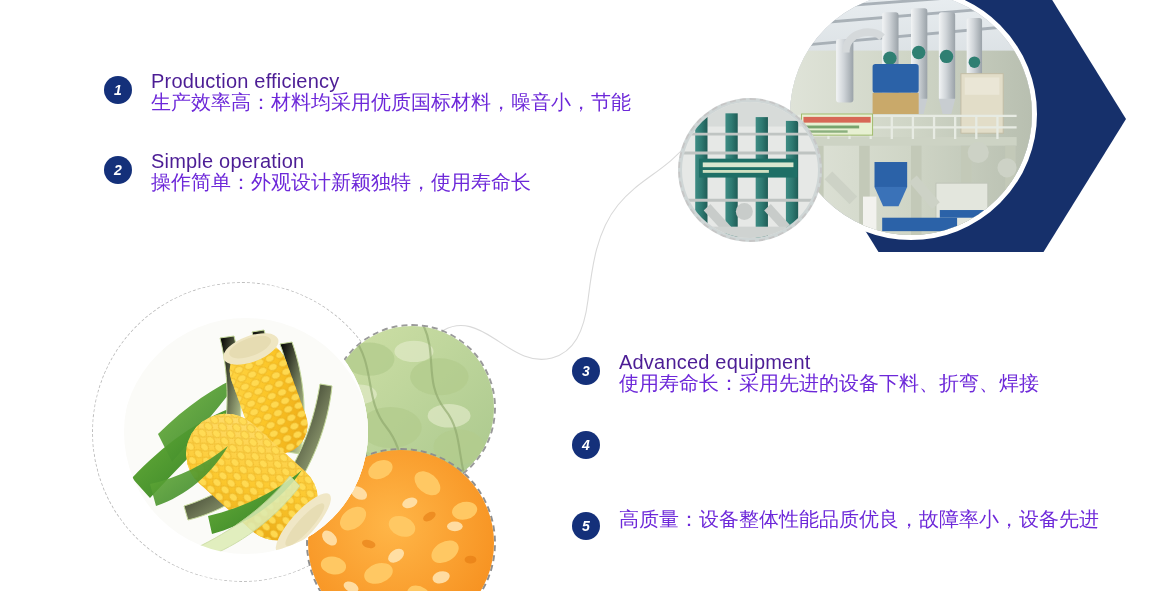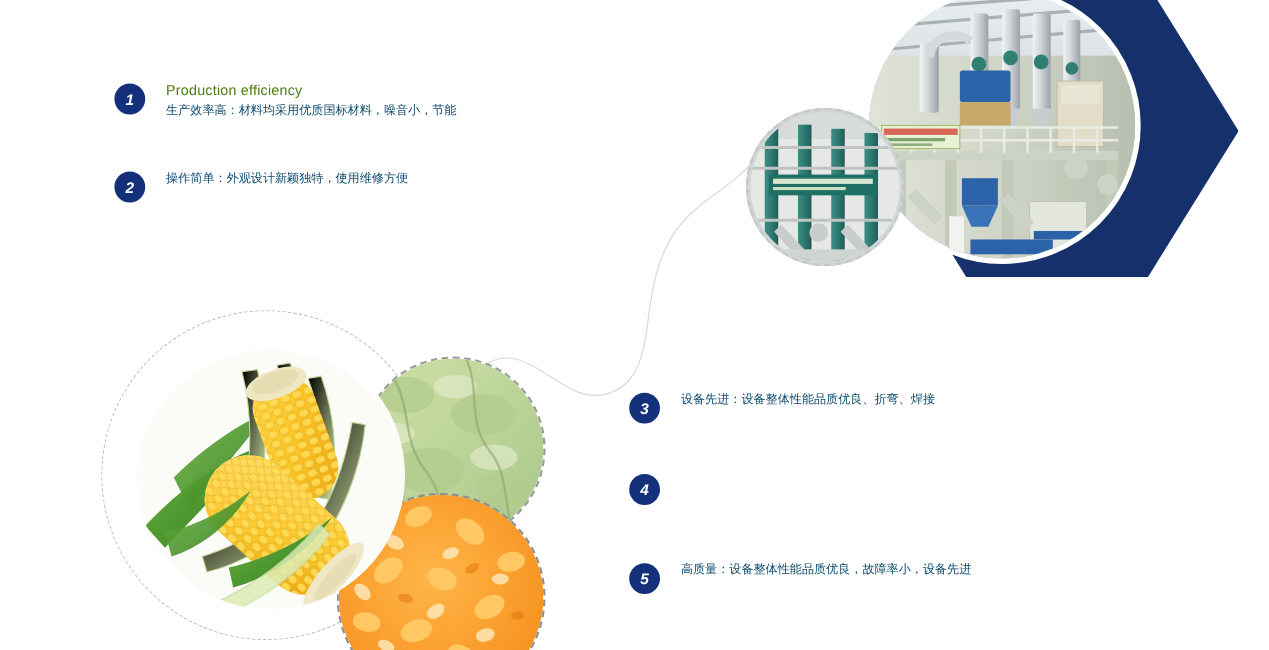--- a/index.html
+++ b/index.html
@@ -22,32 +22,32 @@
     background:#14307a;
     color:#ffffff;
     font-size:14px;font-style:italic;font-weight:bold;
     display:flex;align-items:center;justify-content:center;
     flex:0 0 28px;
     margin-top:4px;
     box-sizing:border-box;
   }
   .ftext{margin-left:19px;}
   .ftitle{
-    color:#4d7c0f;
-    font-size:13px;
+    color:#4c1d95;
+    font-size:20px;
     line-height:19px;
     letter-spacing:.2px;
     white-space:nowrap;
   }
   .fdesc{
-    color:#0c4a6e;
-    font-size:11px;
+    color:#6d28d9;
+    font-size:20px;
     line-height:22px;
     white-space:nowrap;
-    font-family:Liberation Mono, monospace;
+    font-family:Liberation Sans, sans-serif;
   }
 
   
   .hexwrap{position:absolute;left:660px;top:-14px;width:494px;height:280px;}
   .hexagon{
     position:absolute;left:136px;top:0px;width:330px;height:266px;
     background:#16306b;
     clip-path:polygon(25% 0%,75% 0%,100% 50%,75% 100%,25% 100%,0% 50%);
   }
   .photo-main{
@@ -377,28 +377,30 @@
     <div class="badge">1</div>
     <div class="ftext">
       <div class="ftitle">Production efficiency</div>
       <div class="fdesc">生产效率高：材料均采用优质国标材料，噪音小，节能</div>
     </div>
   </div>
 
   <div class="feature" style="left:104px;top:152px;">
     <div class="badge">2</div>
     <div class="ftext">
-      <div class="fdesc">操作简单：外观设计新颖独特，使用维修方便</div>
+      <div class="ftitle">Simple operation</div>
+      <div class="fdesc">操作简单：外观设计新颖独特，使用寿命长</div>
     </div>
   </div>
 
   <div class="feature" style="left:572px;top:353px;">
     <div class="badge">3</div>
     <div class="ftext">
-      <div class="fdesc">设备先进：设备整体性能品质优良、折弯、焊接</div>
+      <div class="ftitle">Advanced equipment</div>
+      <div class="fdesc">使用寿命长：采用先进的设备下料、折弯、焊接</div>
     </div>
   </div>
 
   <div class="feature" style="left:572px;top:427px;">
     <div class="badge">4</div>
   </div>
 
   <div class="feature" style="left:572px;top:508px;">
     <div class="badge">5</div>
     <div class="ftext">

